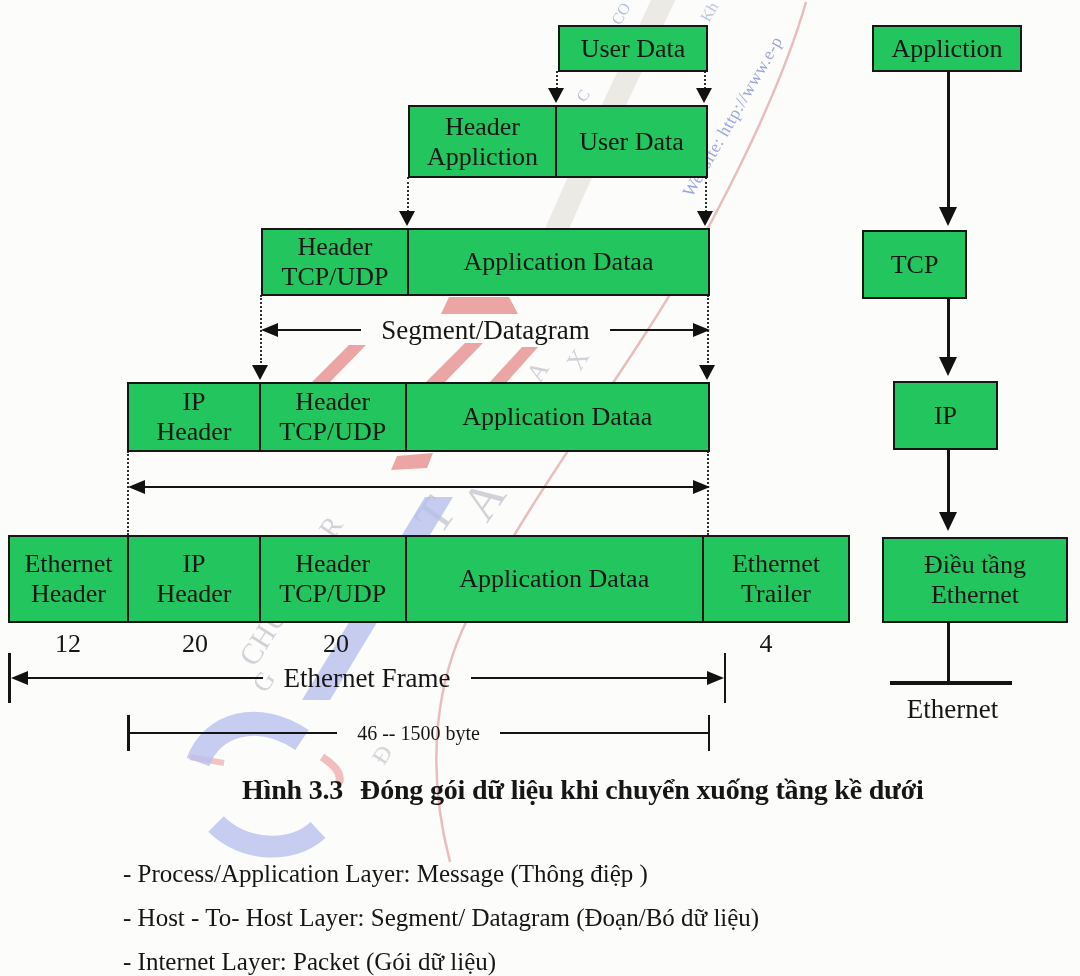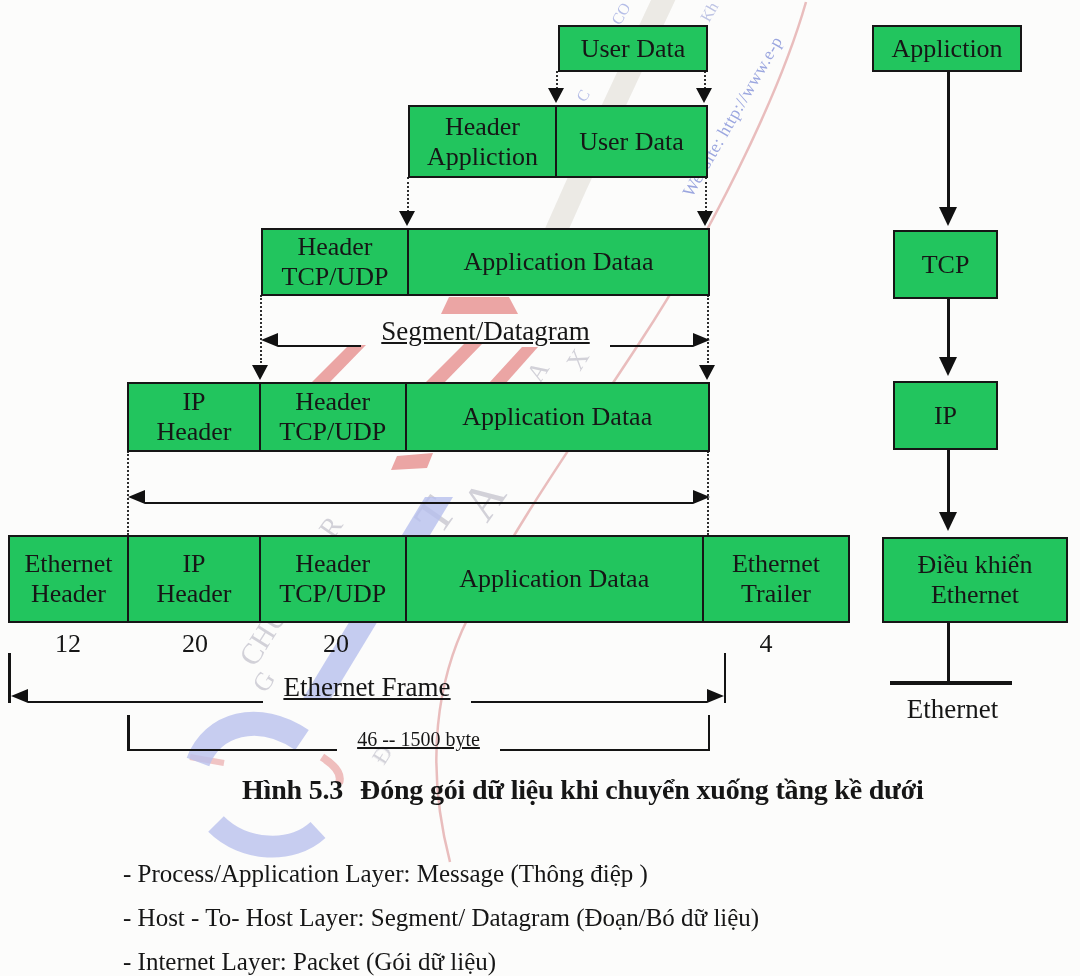--- a/index.html
+++ b/index.html
@@ -24,22 +24,22 @@
   
   .vdot { position:absolute; width:0; border-left:2px dotted #2f2f2f; z-index:1; }
   .vsolid { position:absolute; width:2.5px; background:#141414; z-index:1; }
   .ah-down { position:absolute; width:0; height:0; z-index:2;
     border-left:8px solid transparent; border-right:8px solid transparent;
     border-top:15px solid #111; }
   .ah-down-lg { position:absolute; width:0; height:0; z-index:2;
     border-left:9px solid transparent; border-right:9px solid transparent;
     border-top:19px solid #111; }
   
-  .span-arrow { position:absolute; display:flex; align-items:flex-end; z-index:1;
-    font-size:27px; white-space:nowrap;text-decoration:underline; }
+  .span-arrow { position:absolute; display:flex; align-items:center; z-index:1;
+    font-size:27px; white-space:nowrap; }
   .seg { flex:1 1 auto; height:2.5px; background:#141414; }
   .seg.thin { height:2px; }
   .lbl { padding:0 20px; white-space:nowrap; }
   .ah-w { width:0; height:0; border-top:7px solid transparent;
     border-bottom:7px solid transparent; border-right:17px solid #111; }
   .ah-e { width:0; height:0; border-top:7px solid transparent;
     border-bottom:7px solid transparent; border-left:17px solid #111; }
   .endbar { width:2.5px; align-self:stretch; background:#141414; }
   .tick { width:2.5px; height:36px; background:#141414; }
   .num { position:absolute; font-size:26px; text-align:center; z-index:1; }
@@ -210,48 +210,48 @@
   </div>
 
   <div class="box" style="left:872px;top:25px;width:150px;height:47px;font-size:27px">
     <div class="cell grow">
       <div>Appliction</div>
     </div>
   </div>
   <div class="vsolid" style="left:947px;top:71px;height:138px"></div>
   <div class="ah-down-lg" style="left:939px;top:207px"></div>
 
-  <div class="box" style="left:893px;top:230px;width:105px;height:69px;font-size:28px">
+  <div class="box" style="left:862px;top:230px;width:105px;height:69px;font-size:28px">
     <div class="cell grow">
       <div>TCP</div>
     </div>
   </div>
   <div class="vsolid" style="left:947px;top:298px;height:60px"></div>
   <div class="ah-down-lg" style="left:939px;top:357px"></div>
 
   <div class="box" style="left:893px;top:381px;width:105px;height:69px;font-size:28px">
     <div class="cell grow">
       <div>IP</div>
     </div>
   </div>
   <div class="vsolid" style="left:947px;top:449px;height:64px"></div>
   <div class="ah-down-lg" style="left:939px;top:512px"></div>
 
   <div class="box" style="left:882px;top:537px;width:186px;height:86px">
     <div class="cell grow">
-      <div>Điều khiển</div>
+      <div>Điều tầng</div>
       <div>Ethernet</div>
     </div>
   </div>
   <div class="vsolid" style="left:947px;top:622px;height:60px"></div>
   <div class="hline" style="left:890px;top:681px;width:122px;height:3.5px"></div>
   <div class="stack-label" style="left:885px;top:694px;width:135px">Ethernet</div>
 
   <div class="caption">
-    <span class="fig">Hình 5.3</span><span>Đóng gói dữ liệu khi chuyển xuống tầng kề dưới</span>
+    <span class="fig">Hình 3.3</span><span>Đóng gói dữ liệu khi chuyển xuống tầng kề dưới</span>
   </div>
 
   <div class="notes">
     <div class="note-line">- Process/Application Layer: Message (Thông điệp )</div>
     <div class="note-line">- Host - To- Host  Layer: Segment/ Datagram (Đoạn/Bó dữ liệu)</div>
     <div class="note-line">- Internet Layer:  Packet (Gói dữ liệu)</div>
   </div>
 
 </div>
 

